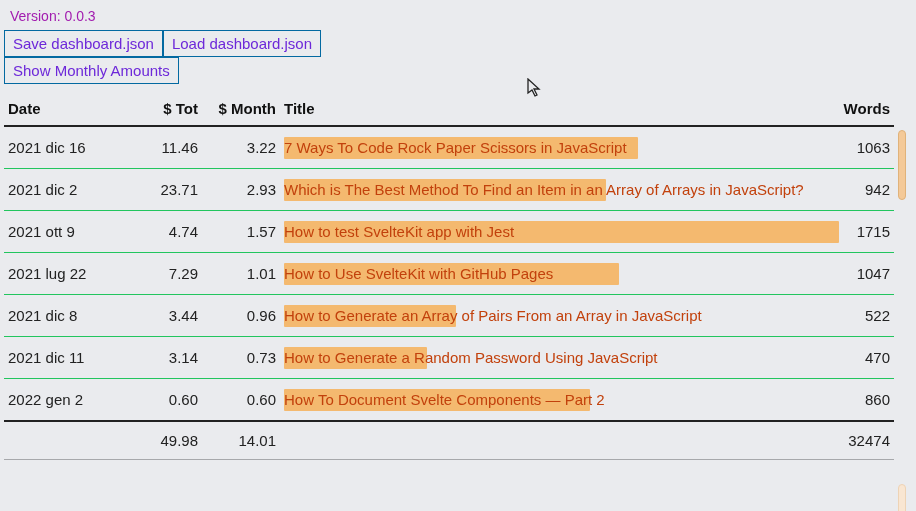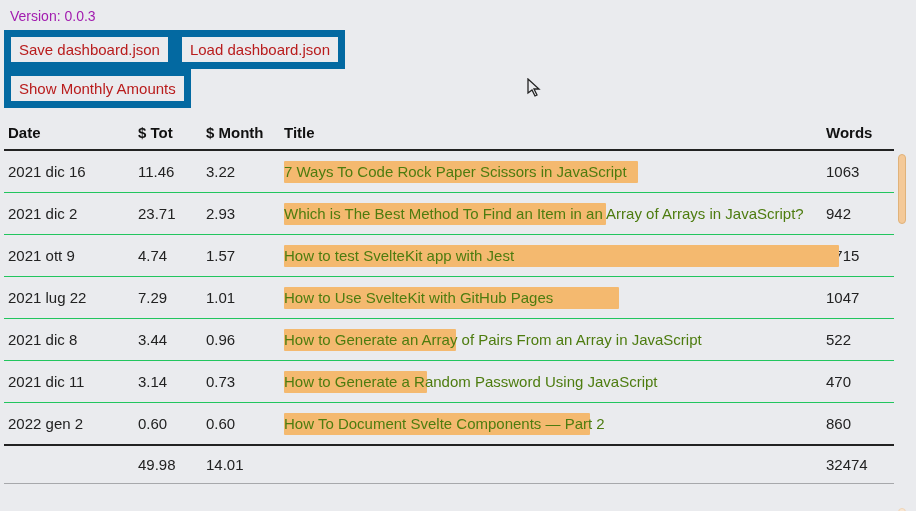--- a/index.html
+++ b/index.html
@@ -23,26 +23,26 @@
     color: #a21caf;
   }
   .toolbar {
     display: flex;
     flex-wrap: wrap;
     gap: 0;
     margin-bottom: 0;
   }
   .btn {
     background: #eaebee;
-    border: 7px solid #0369a1;
+    border: 1px solid #0369a1;
     padding: 4px 8px;
     font-size: 15px;
     cursor: pointer;
     font-family: inherit;
-    color: #b91c1c;
+    color: #6d28d9;
     margin: 0;
   }
   .btn + .btn { margin-left: 0; }
   .toolbar-row2 { margin-top: 0; }
   .table-wrap {
     margin-top: 10px;
     position: relative;
     padding-right: 14px;
   }
   table {
@@ -51,41 +51,41 @@
     table-layout: fixed;
   }
   th {
     text-align: left;
     font-weight: 700;
     font-size: 15px;
     padding: 6px 4px 8px 4px;
     border-bottom: 2.5px solid #222;
     color: #111;
   }
-  th.num, td.num { }
+  th.num, td.num { text-align: right; }
   td {
     padding: 12px 4px;
     border-bottom: 1px solid #22c55e;
     font-size: 15px;
     vertical-align: middle;
   }
   tfoot td {
     border-top: 2.5px solid #222;
     border-bottom: 1px solid #a7a8ab;
     font-weight: 400;
     padding: 10px 4px;
   }
   .col-date  { width: 130px; }
   .col-tot   { width: 68px; }
   .col-month { width: 78px; }
   .col-title { width: auto; }
   .col-words { width: 72px; }
   .title-cell { position: relative; padding-left: 4px; }
   .title-link {
-    color: #4d7c0f;
+    color: #c2410c;
     text-decoration: none;
     cursor: pointer;
     position: relative;
     z-index: 2;
   }
   .highlight {
     position: absolute;
     left: 4px;
     top: 50%;
     transform: translateY(-50%);

